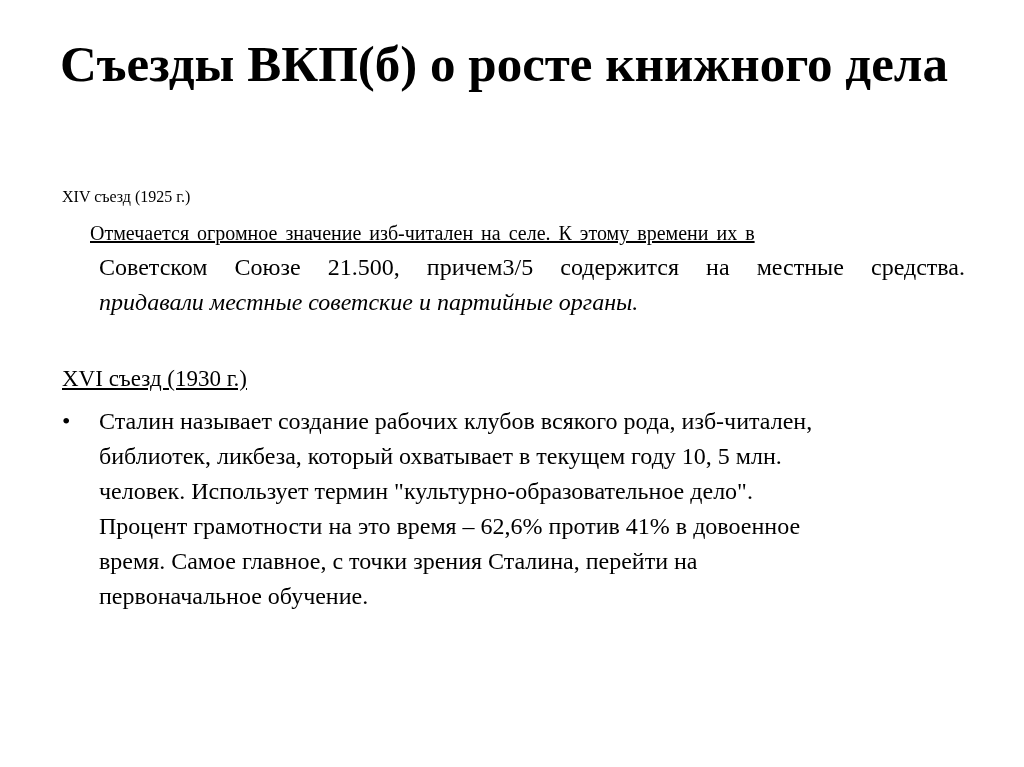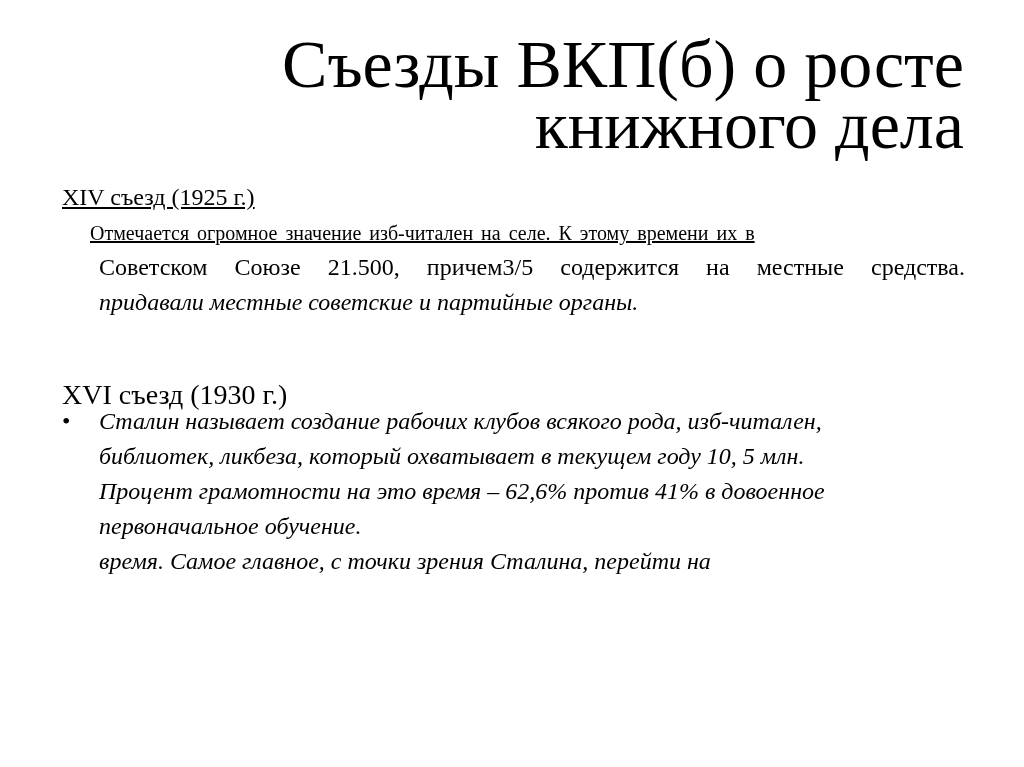--- a/index.html
+++ b/index.html
@@ -20,33 +20,32 @@
       left: 0; top: 0;
       width: 1024px;
       height: 767px;
       background: #ffffff;
     }
     .title {
       position: absolute;
       left: 60px;
       top: 34px;
       width: 904px;
-      text-align: right;
-      font-size: 68px;
+      text-align: left;
+      font-size: 51px;
       line-height: 61px;
-      font-weight: normal;
+      font-weight: bold;
       margin: 0;
     }
     .s14-heading {
       position: absolute;
       left: 62px;
       top: 186px;
-      font-size: 24px;
+      font-size: 16px;
       line-height: 22px;
-      text-decoration: underline;
     }
     .s14-first {
       position: absolute;
       left: 90px;
       top: 221px;
       width: 876px;
       font-size: 20px;
       line-height: 24px;
       white-space: nowrap;
       word-spacing: 3px;
@@ -67,23 +66,24 @@
       text-align: justify;
       text-align-last: justify;
     }
     .s14-body .line.last {
       text-align-last: left;
       font-style: italic;
     }
     .s16-heading {
       position: absolute;
       left: 62px;
-      top: 380px;
-      font-size: 28px;
+      top: 364px;
+      font-size: 23px;
       line-height: 30px;
+      text-decoration: underline;
     }
     .bullet-item {
       position: absolute;
       left: 62px;
       top: 404px;
       width: 900px;
     }
     .bullet {
       position: absolute;
       left: 0;
@@ -91,21 +91,20 @@
       font-size: 24px;
       line-height: 35px;
     }
     .bullet-text {
       position: absolute;
       left: 37px;
       top: 0;
       width: 860px;
       font-size: 24px;
       line-height: 35px;
-      font-style: italic;
     }
     .bullet-text .line {
       display: block;
       white-space: nowrap;
     }
   </style>
 </head>
 <body>
 
 <div class="slide">
@@ -121,19 +120,20 @@
     <span class="line last">придавали местные советские и партийные органы.</span>
   </div>
 
   <div class="s16-heading">XVI съезд (1930 г.)</div>
 
   <div class="bullet-item">
     <span class="bullet">•</span>
     <div class="bullet-text">
       <span class="line">Сталин называет создание рабочих клубов всякого рода, изб-читален,</span>
       <span class="line">библиотек, ликбеза, который охватывает в текущем году 10, 5 млн.</span>
+      <span class="line">человек.  Использует термин "культурно-образовательное дело".</span>
       <span class="line">Процент грамотности на это время – 62,6% против 41% в довоенное</span>
+      <span class="line">время. Самое главное, с точки зрения Сталина, перейти на</span>
       <span class="line">первоначальное обучение.</span>
-      <span class="line">время. Самое главное, с точки зрения Сталина, перейти на</span>
     </div>
   </div>
 
 </div>
 
 </body></html>

